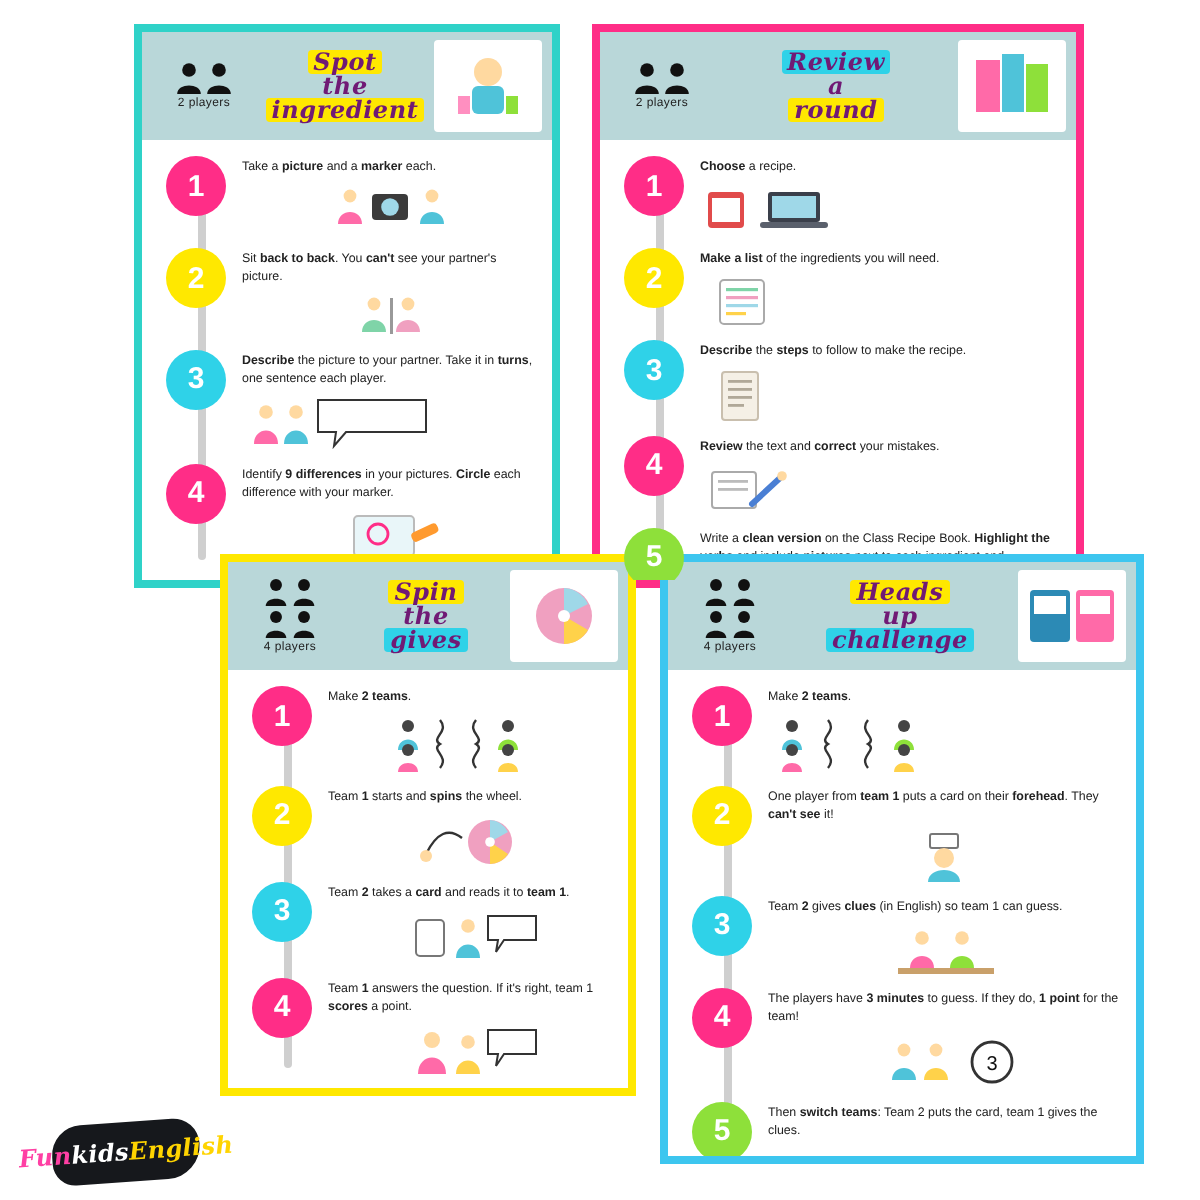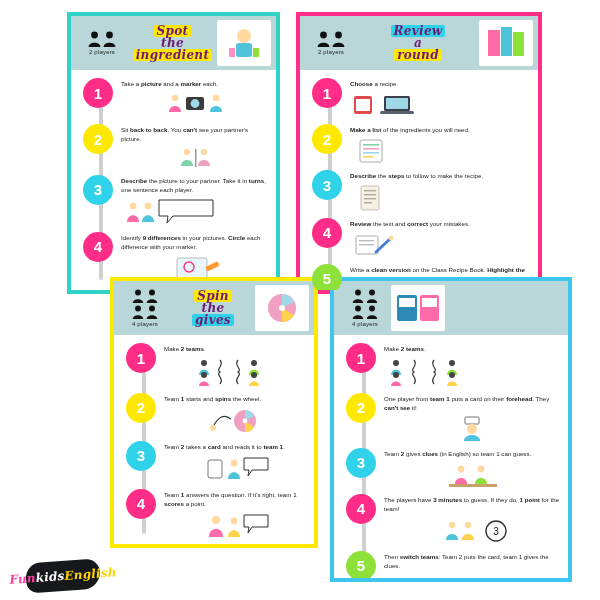--- a/index.html
+++ b/index.html
@@ -536,20 +536,27 @@
           <svg width="12" height="14" viewBox="0 0 13 16">
               <circle cx="6.5" cy="4" r="3.4" fill="#111"></circle>
               <path d="M0.6 16 C0.6 10.4 12.4 10.4 12.4 16 Z" fill="#111"></path>
             </svg>
           <svg width="12" height="14" viewBox="0 0 13 16">
               <circle cx="6.5" cy="4" r="3.4" fill="#111"></circle>
               <path d="M0.6 16 C0.6 10.4 12.4 10.4 12.4 16 Z" fill="#111"></path>
             </svg>
         </div>
         <div class="players-label">4 players</div>
+      </div>
+      <div class="title-box">
+        <div class="title-text">
+          <span class="hl" style="background:#ffe800">Heads</span><br>
+          <span>up</span><br>
+          <span class="hl" style="background:#2fd2e8">challenge</span>
+        </div>
       </div>
       <div class="header-art">
         <svg width="50" height="42" viewBox="0 0 50 42">
           <rect x="1" y="1" width="48" height="40" fill="#fff"></rect>
           <rect x="4" y="8" width="20" height="26" rx="2" fill="#2c8ab5"></rect>
           <rect x="6" y="11" width="16" height="9" fill="#fff"></rect>
           <rect x="27" y="8" width="19" height="26" rx="2" fill="#ff6aa8"></rect>
           <rect x="29" y="11" width="15" height="9" fill="#fff"></rect>
         </svg>
       </div>

